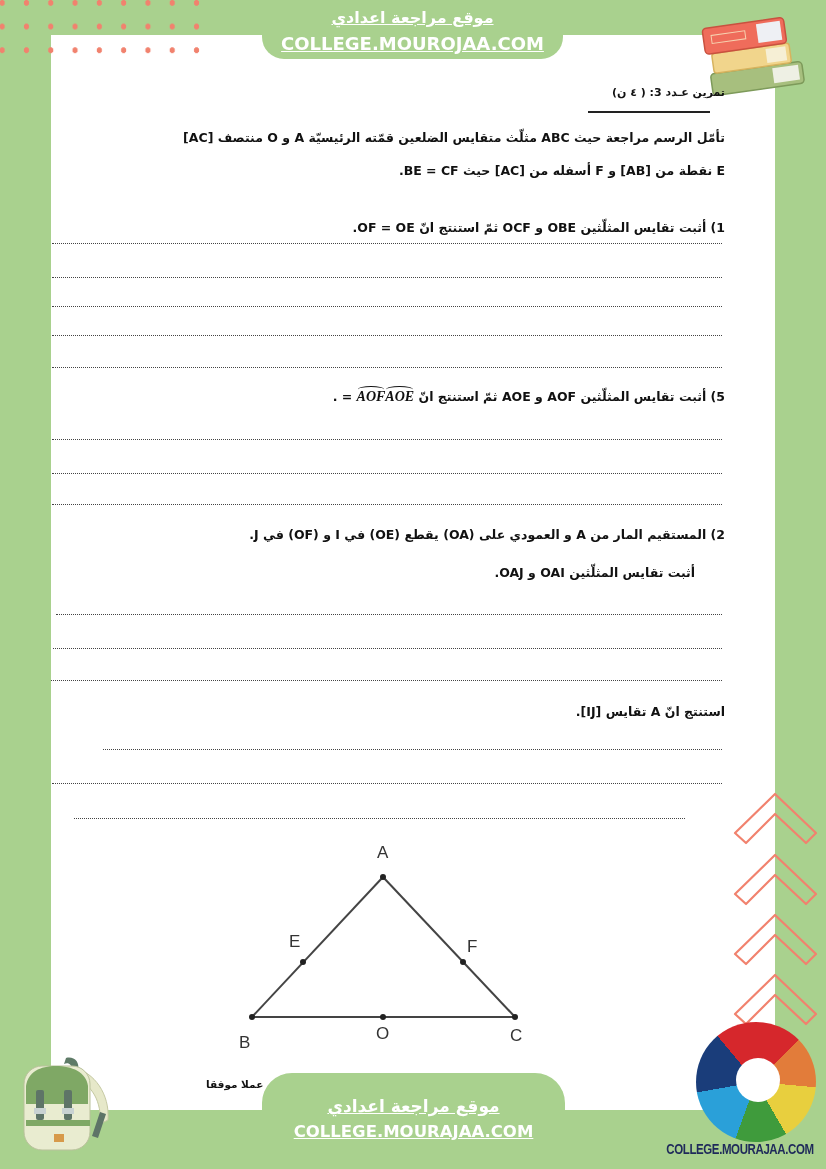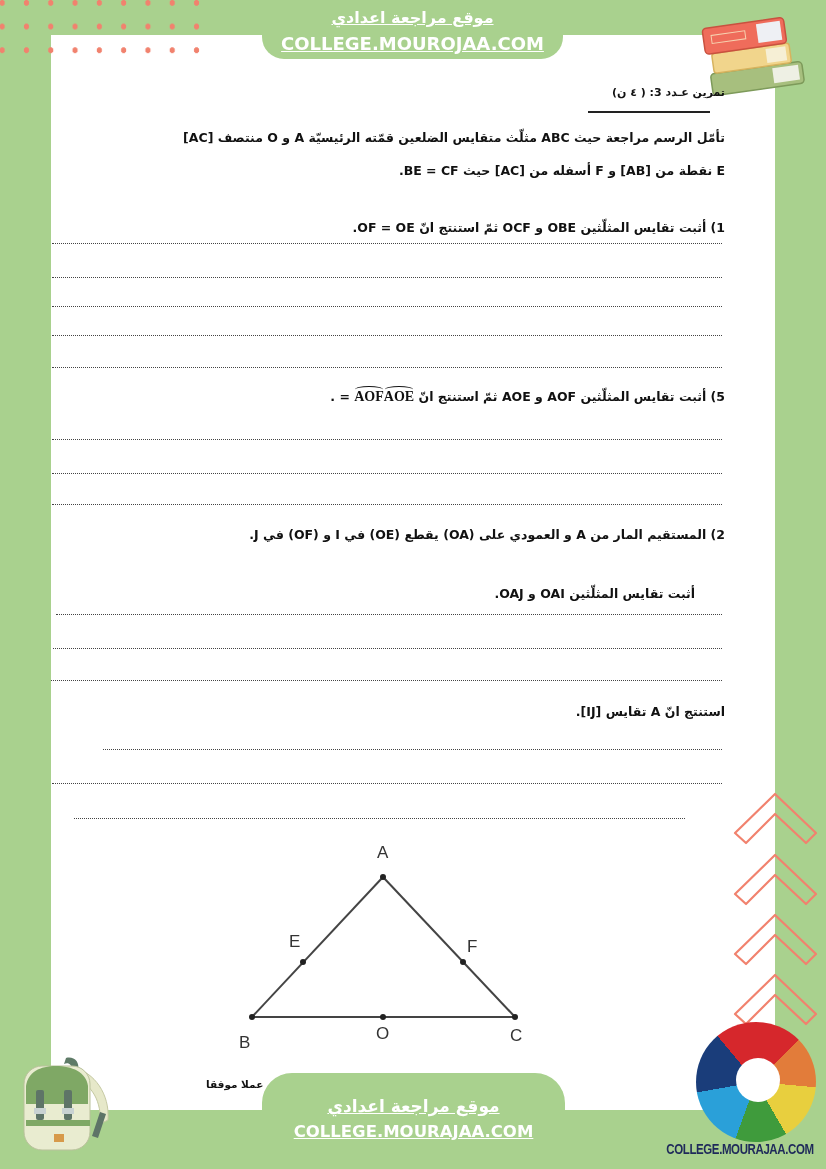--- a/index.html
+++ b/index.html
@@ -12,21 +12,21 @@
   .pill-top{position:absolute;left:262px;top:0;width:301px;height:59px;background:#a9d18e;border-radius:0 0 22px 22px;}
   .pill-bottom{position:absolute;left:262px;top:1073px;width:303px;height:96px;background:#a9d18e;border-radius:30px 30px 0 0;}
   .pill-text{position:absolute;left:0;width:100%;text-align:center;color:#fff;text-decoration:underline;font-weight:bold;white-space:nowrap;}
   .dots{position:absolute;left:0;top:0;width:206px;height:60px;
         background-image:radial-gradient(circle,#f1826e 2.6px,transparent 3px);
         background-size:24.3px 23.7px;background-position:-10px -9px;}
   .line{position:absolute;direction:rtl;white-space:nowrap;font-weight:bold;font-size:12.5px;right:101px;}
   .title{font-size:11px;}
   .title-underline{position:absolute;left:588px;top:111px;width:122px;height:2px;background:#222;}
   .dotted{position:absolute;height:0;border-top:1.6px dotted #444;}
-  .hat{display:inline-block;position:relative;font-family:"Liberation Serif",serif;font-size:14px;}
+  .hat{display:inline-block;position:relative;font-style:italic;font-family:"Liberation Serif",serif;font-size:14px;}
   .hat::before{content:"";position:absolute;left:1px;right:1px;top:-3px;height:6px;border-top:1.3px solid #111;border-radius:50% 50% 0 0;}
   .fig-label{position:absolute;font-family:"Liberation Sans",sans-serif;font-size:17px;color:#333;}
   .footer-note{position:absolute;left:170px;top:1078px;font-size:10.5px;font-weight:bold;direction:rtl;padding-left:36px;}
   .logo-caption{position:absolute;left:666px;top:1143px;width:148px;text-align:center;font-family:"Liberation Sans",sans-serif;font-weight:bold;font-size:11.5px;color:#1f2a5a;letter-spacing:-0.4px;transform:scaleY(1.25);}
   .logo-ring{position:absolute;left:696px;top:1022px;width:120px;height:120px;border-radius:50%;
      background:conic-gradient(#d6272c 0deg 45deg,#e27c3a 45deg 95deg,#e8cf3e 95deg 150deg,#3f9b3c 150deg 200deg,#2aa0d9 200deg 260deg,#1a3d7a 260deg 320deg,#d6272c 320deg 360deg);}
   .logo-hole{position:absolute;left:736px;top:1058px;width:44px;height:44px;border-radius:50%;background:#fff;}
 </style>
 </head>
 <body>
@@ -69,21 +69,21 @@
 
 <div class="line" style="top:389px;">
   <span>5)   أثبت تقايس المثلّثين  AOF و AOE ثمّ استنتج انّ  </span><bdi dir="ltr"><span>. = </span><span class="hat">AOF</span><span class="hat">AOE</span></bdi>
 </div>
 
 <div class="dotted" style="left:52px;width:670px;top:439px;"></div>
 <div class="dotted" style="left:52px;width:670px;top:473px;"></div>
 <div class="dotted" style="left:52px;width:670px;top:504px;"></div>
 
 <div class="line" style="top:527px;">2)   المستقيم المار من A  و العمودي على (OA) يقطع (OE) في I و (OF) في  J.</div>
-<div class="line" style="top:586px;right:131px;text-align:center;">أثبت تقايس المثلّثين  OAI و OAJ.</div>
+<div class="line" style="top:565px;right:131px;text-align:center;">أثبت تقايس المثلّثين  OAI و OAJ.</div>
 
 <div class="dotted" style="left:56px;width:666px;top:614px;"></div>
 <div class="dotted" style="left:53px;width:669px;top:648px;"></div>
 <div class="dotted" style="left:51px;width:671px;top:680px;"></div>
 
 <div class="line" style="top:704px;">استنتج انّ A تقايس  [IJ].</div>
 
 <div class="dotted" style="left:103px;width:619px;top:749px;"></div>
 <div class="dotted" style="left:52px;width:670px;top:783px;"></div>
 <div class="dotted" style="left:74px;width:611px;top:818px;"></div>

